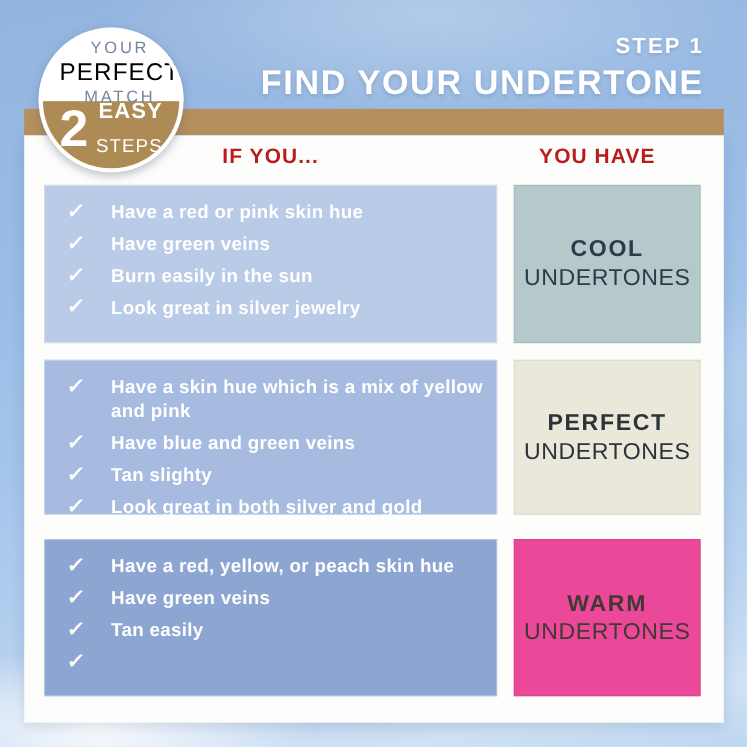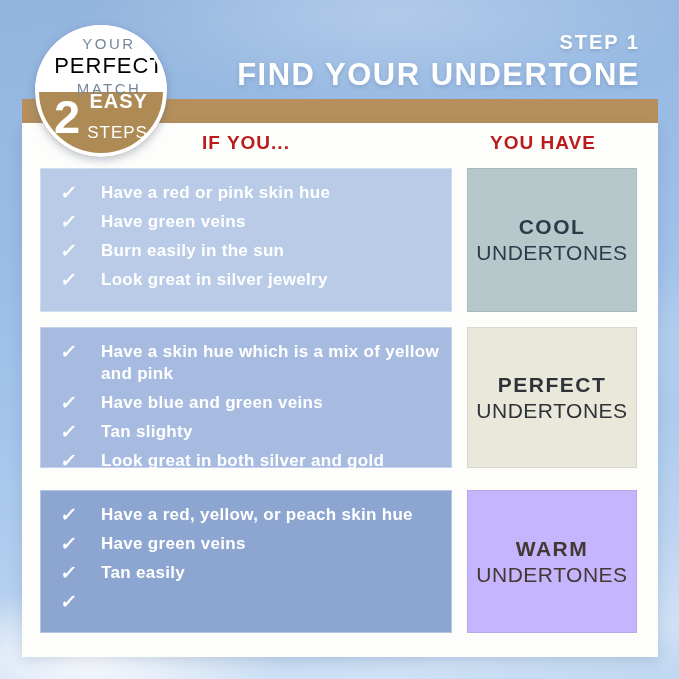--- a/index.html
+++ b/index.html
@@ -125,21 +125,21 @@
           <span class="crit-text">Have green veins</span>
         </div>
         <div class="criteria-item">
           <span class="check">✓</span>
           <span class="crit-text">Tan easily</span>
         </div>
         <div class="criteria-item">
           <span class="check">✓</span>
         </div>
       </div>
-      <div class="result-box" style="background-color: #c4b5fd;">
+      <div class="result-box" style="background-color: #ec4899;">
         <div class="result-word" style="color: rgb(67, 56, 51);">WARM</div>
         <div class="result-label" style="color: rgb(67, 56, 51);">UNDERTONES</div>
       </div>
     </div>
   </div>
 
   <div class="badge">
     <div class="badge-tan" style="background-color: rgb(174, 138, 85);"></div>
     <div class="badge-top">
       <div class="badge-your">YOUR</div>

